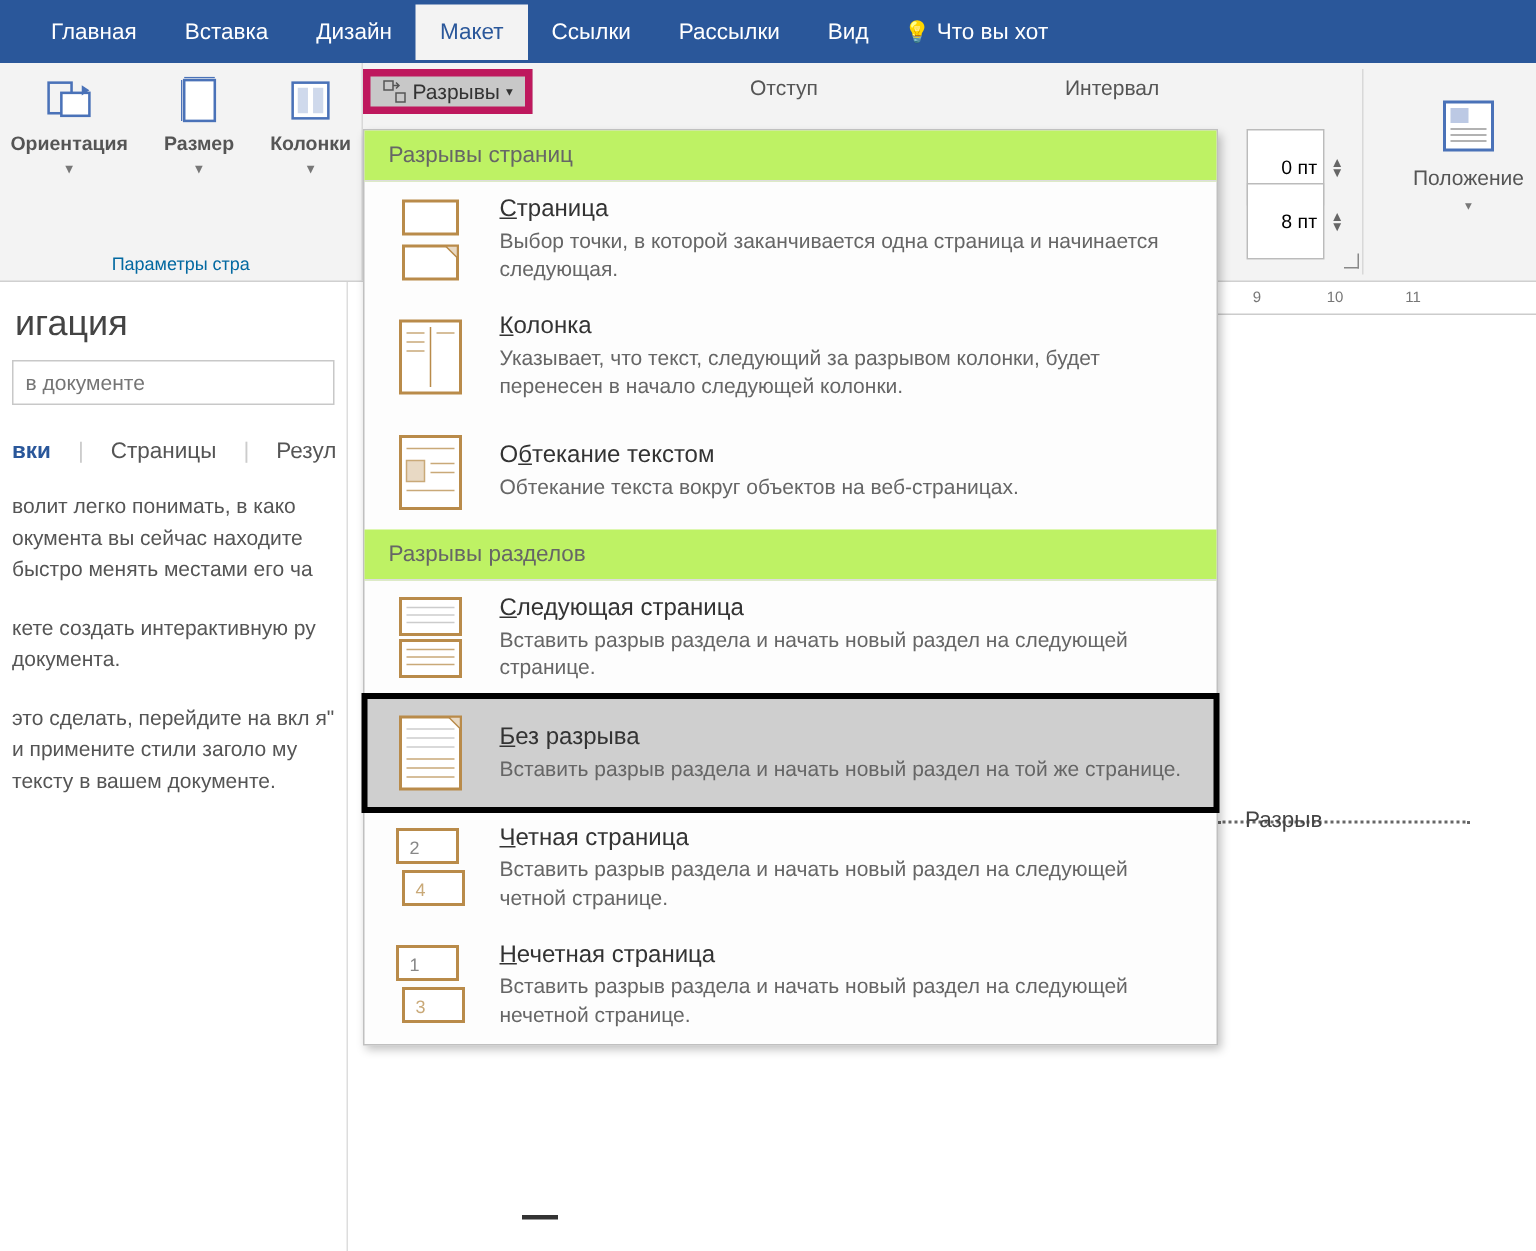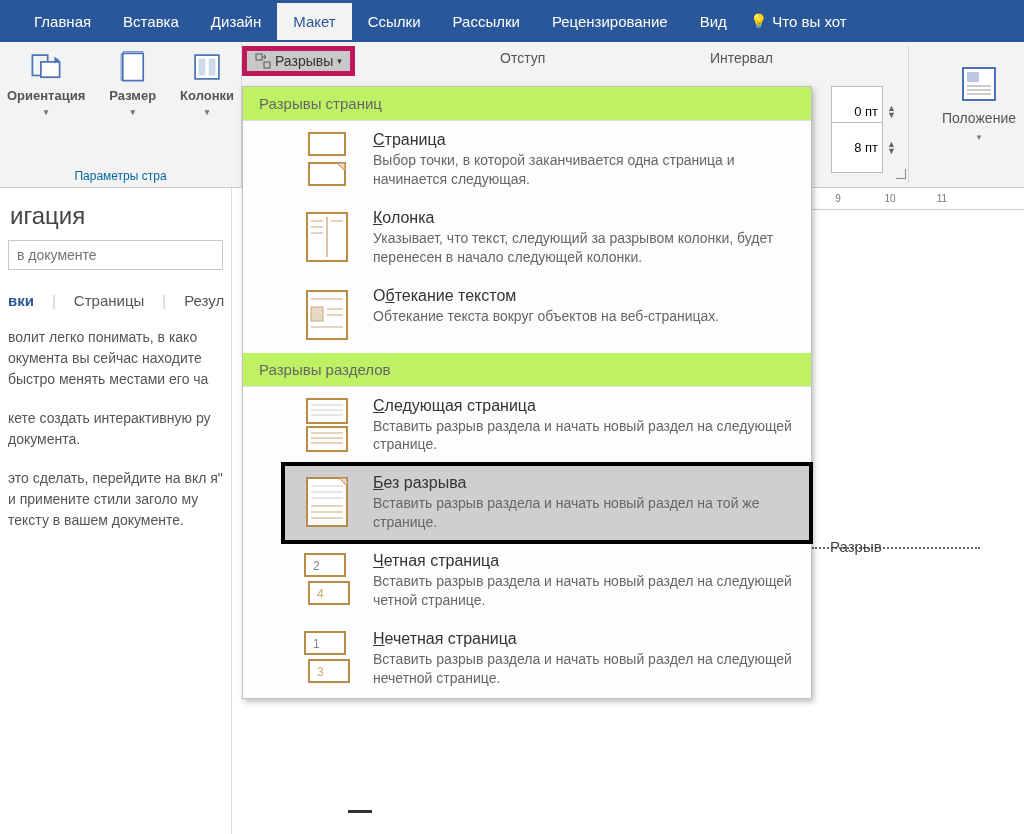--- a/index.html
+++ b/index.html
@@ -150,21 +150,21 @@
     box-shadow:2px 3px 6px rgba(0,0,0,.25);
     z-index:50;
   }
   .menu-header{
     background:#bef264; color:#666;
     padding:8px 16px; font-size:15px;
     border-bottom:1px solid #ddd;
   }
   .menu-item{
     display:flex; gap:18px; padding:10px 16px;
-    align-items:flex-start; cursor:pointer;margin-left:40px;
+    align-items:center; cursor:pointer;
   }
   .menu-item.highlight{
     background:#cfcfcf;
     outline:4px solid #000; outline-offset:-2px;
   }
   .mi-icon{
     width:56px; height:56px; flex-shrink:0;
     display:flex; align-items:center; justify-content:center;
   }
   .mi-icon svg{width:100%; height:100%;}
@@ -192,21 +192,20 @@
 </head>
 <body>
 
 <div class="ribbon-tabs">
   <div class="ribbon-tab">Главная</div>
   <div class="ribbon-tab">Вставка</div>
   <div class="ribbon-tab">Дизайн</div>
   <div class="ribbon-tab active">Макет</div>
   <div class="ribbon-tab">Ссылки</div>
   <div class="ribbon-tab">Рассылки</div>
-  <div class="ribbon-tab">Рецензирование</div>
   <div class="ribbon-tab">Вид</div>
   <div class="tell-me">
     <span class="bulb">💡</span>
     <span>Что вы хот</span>
   </div>
 </div>
 
 <div class="ribbon-body">
 
   <div class="rb-group" style="width:242px;">

